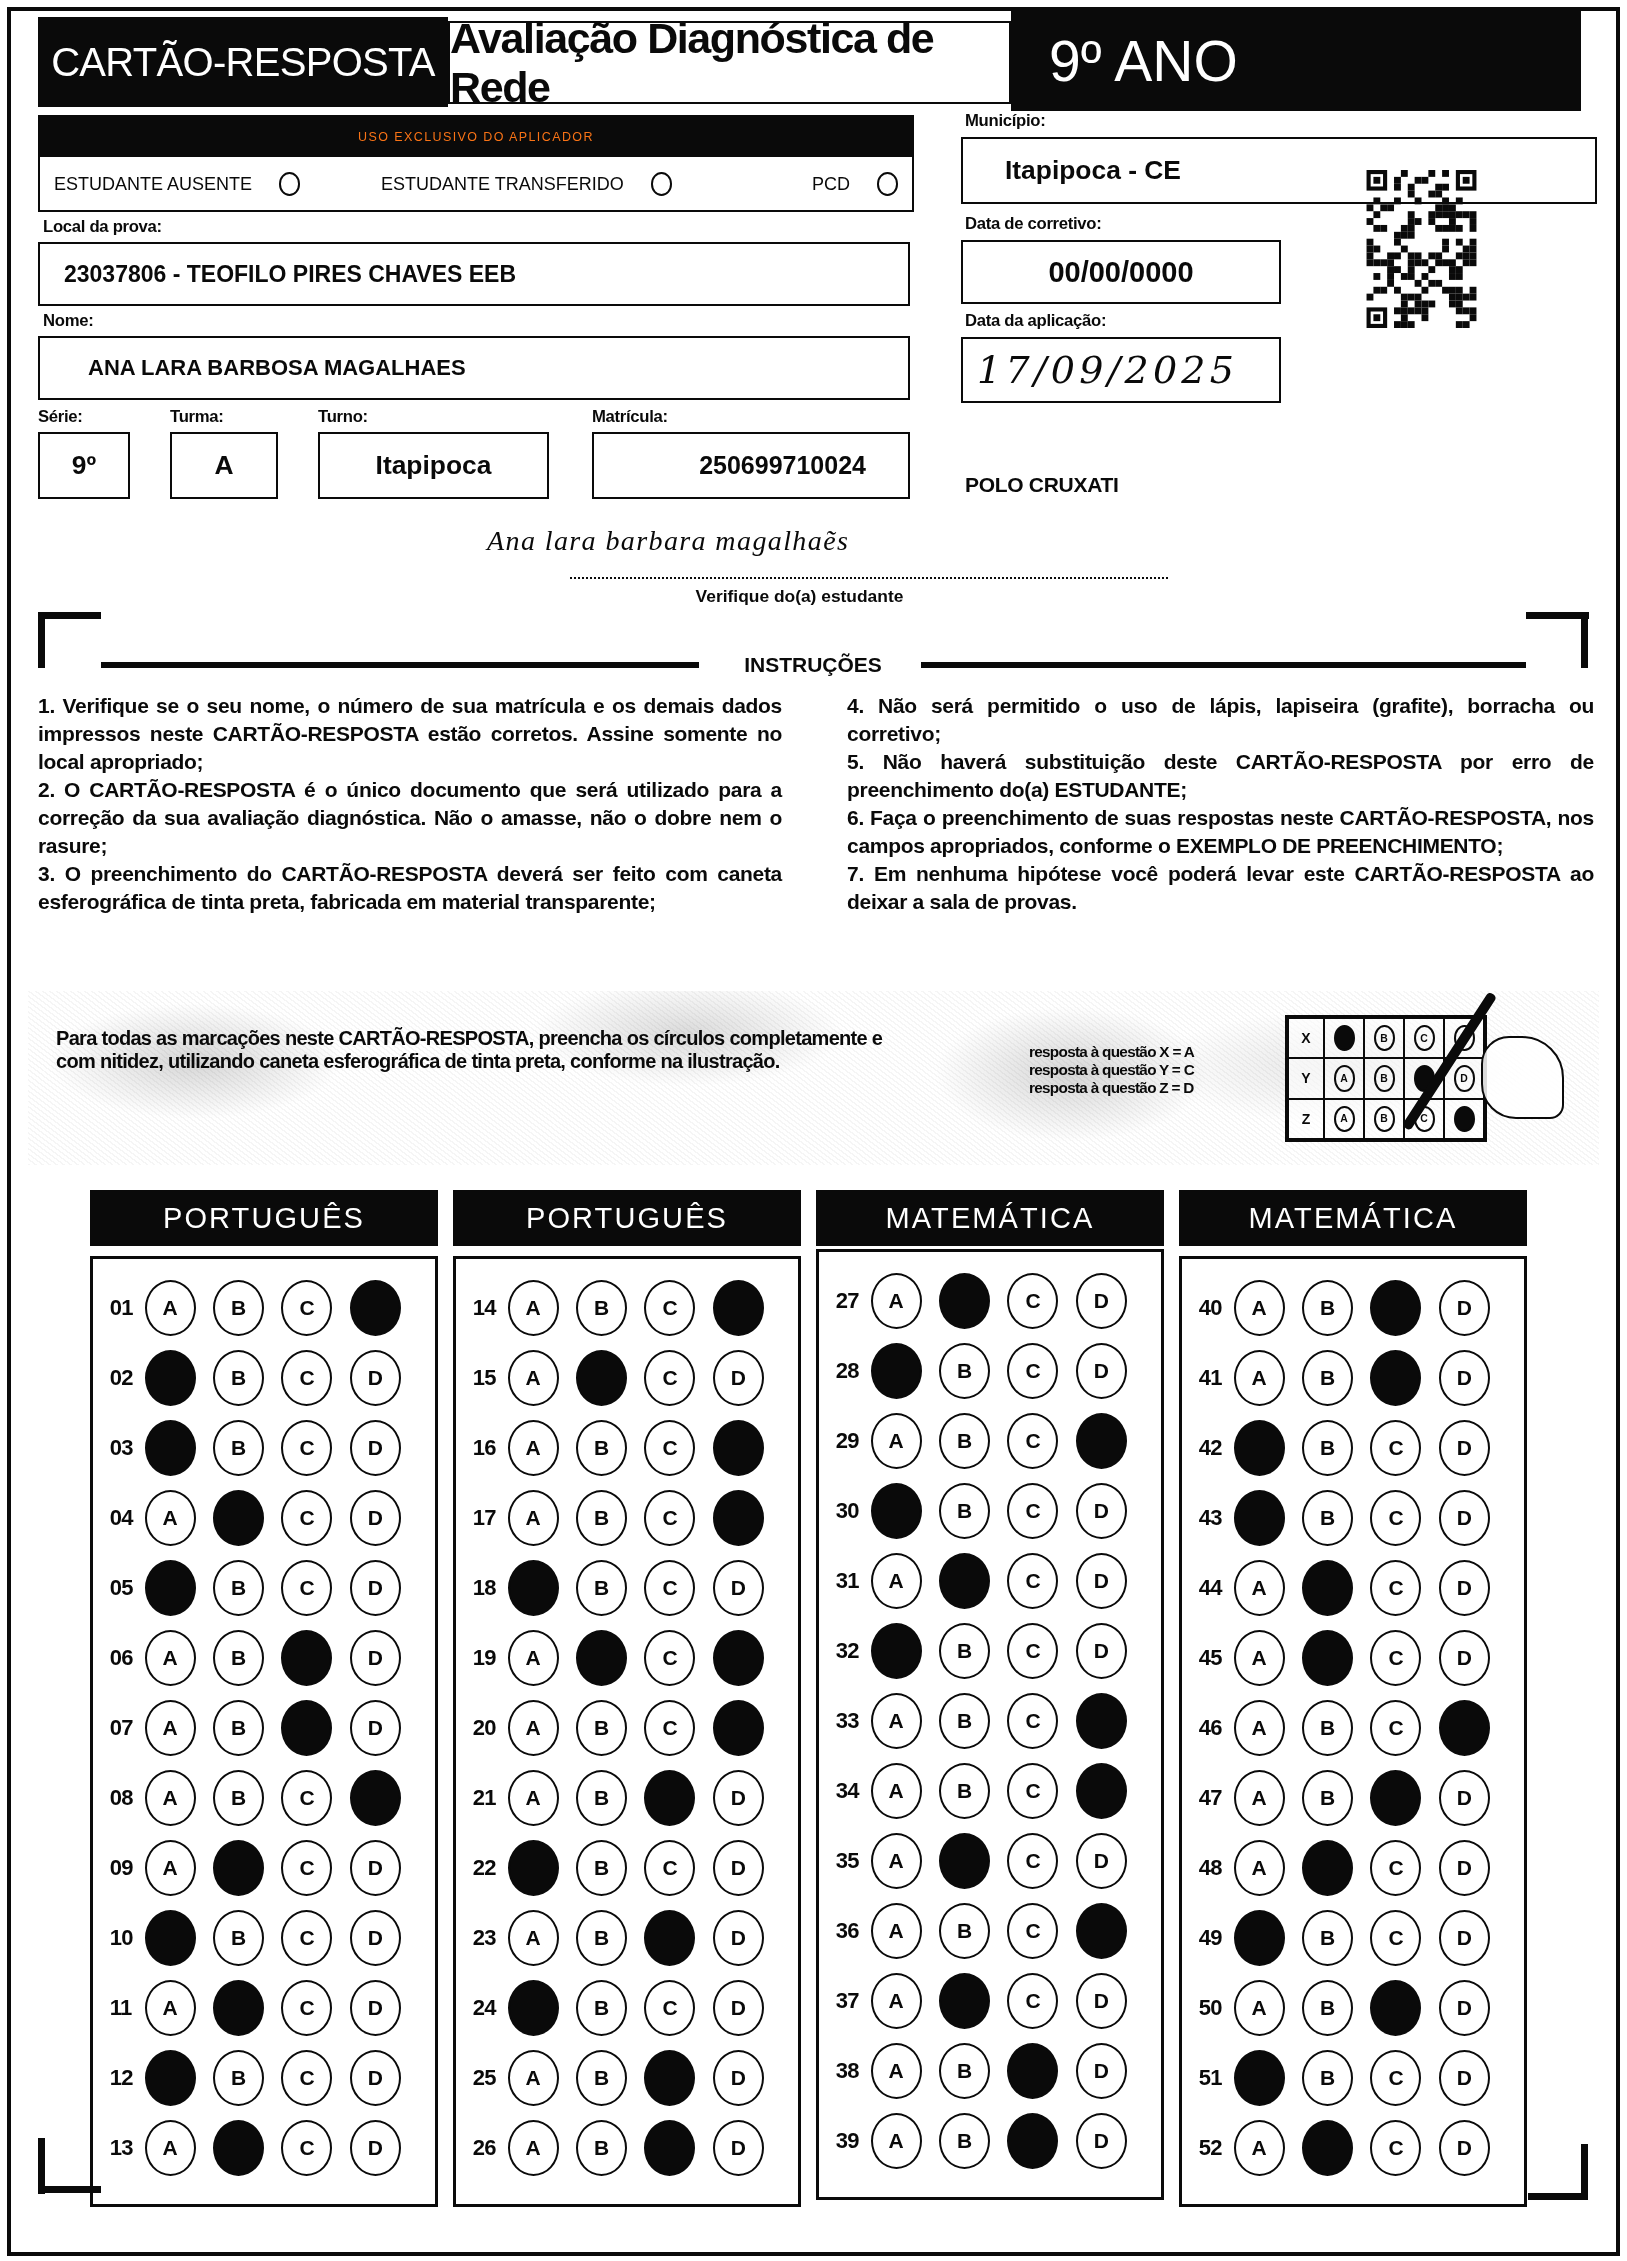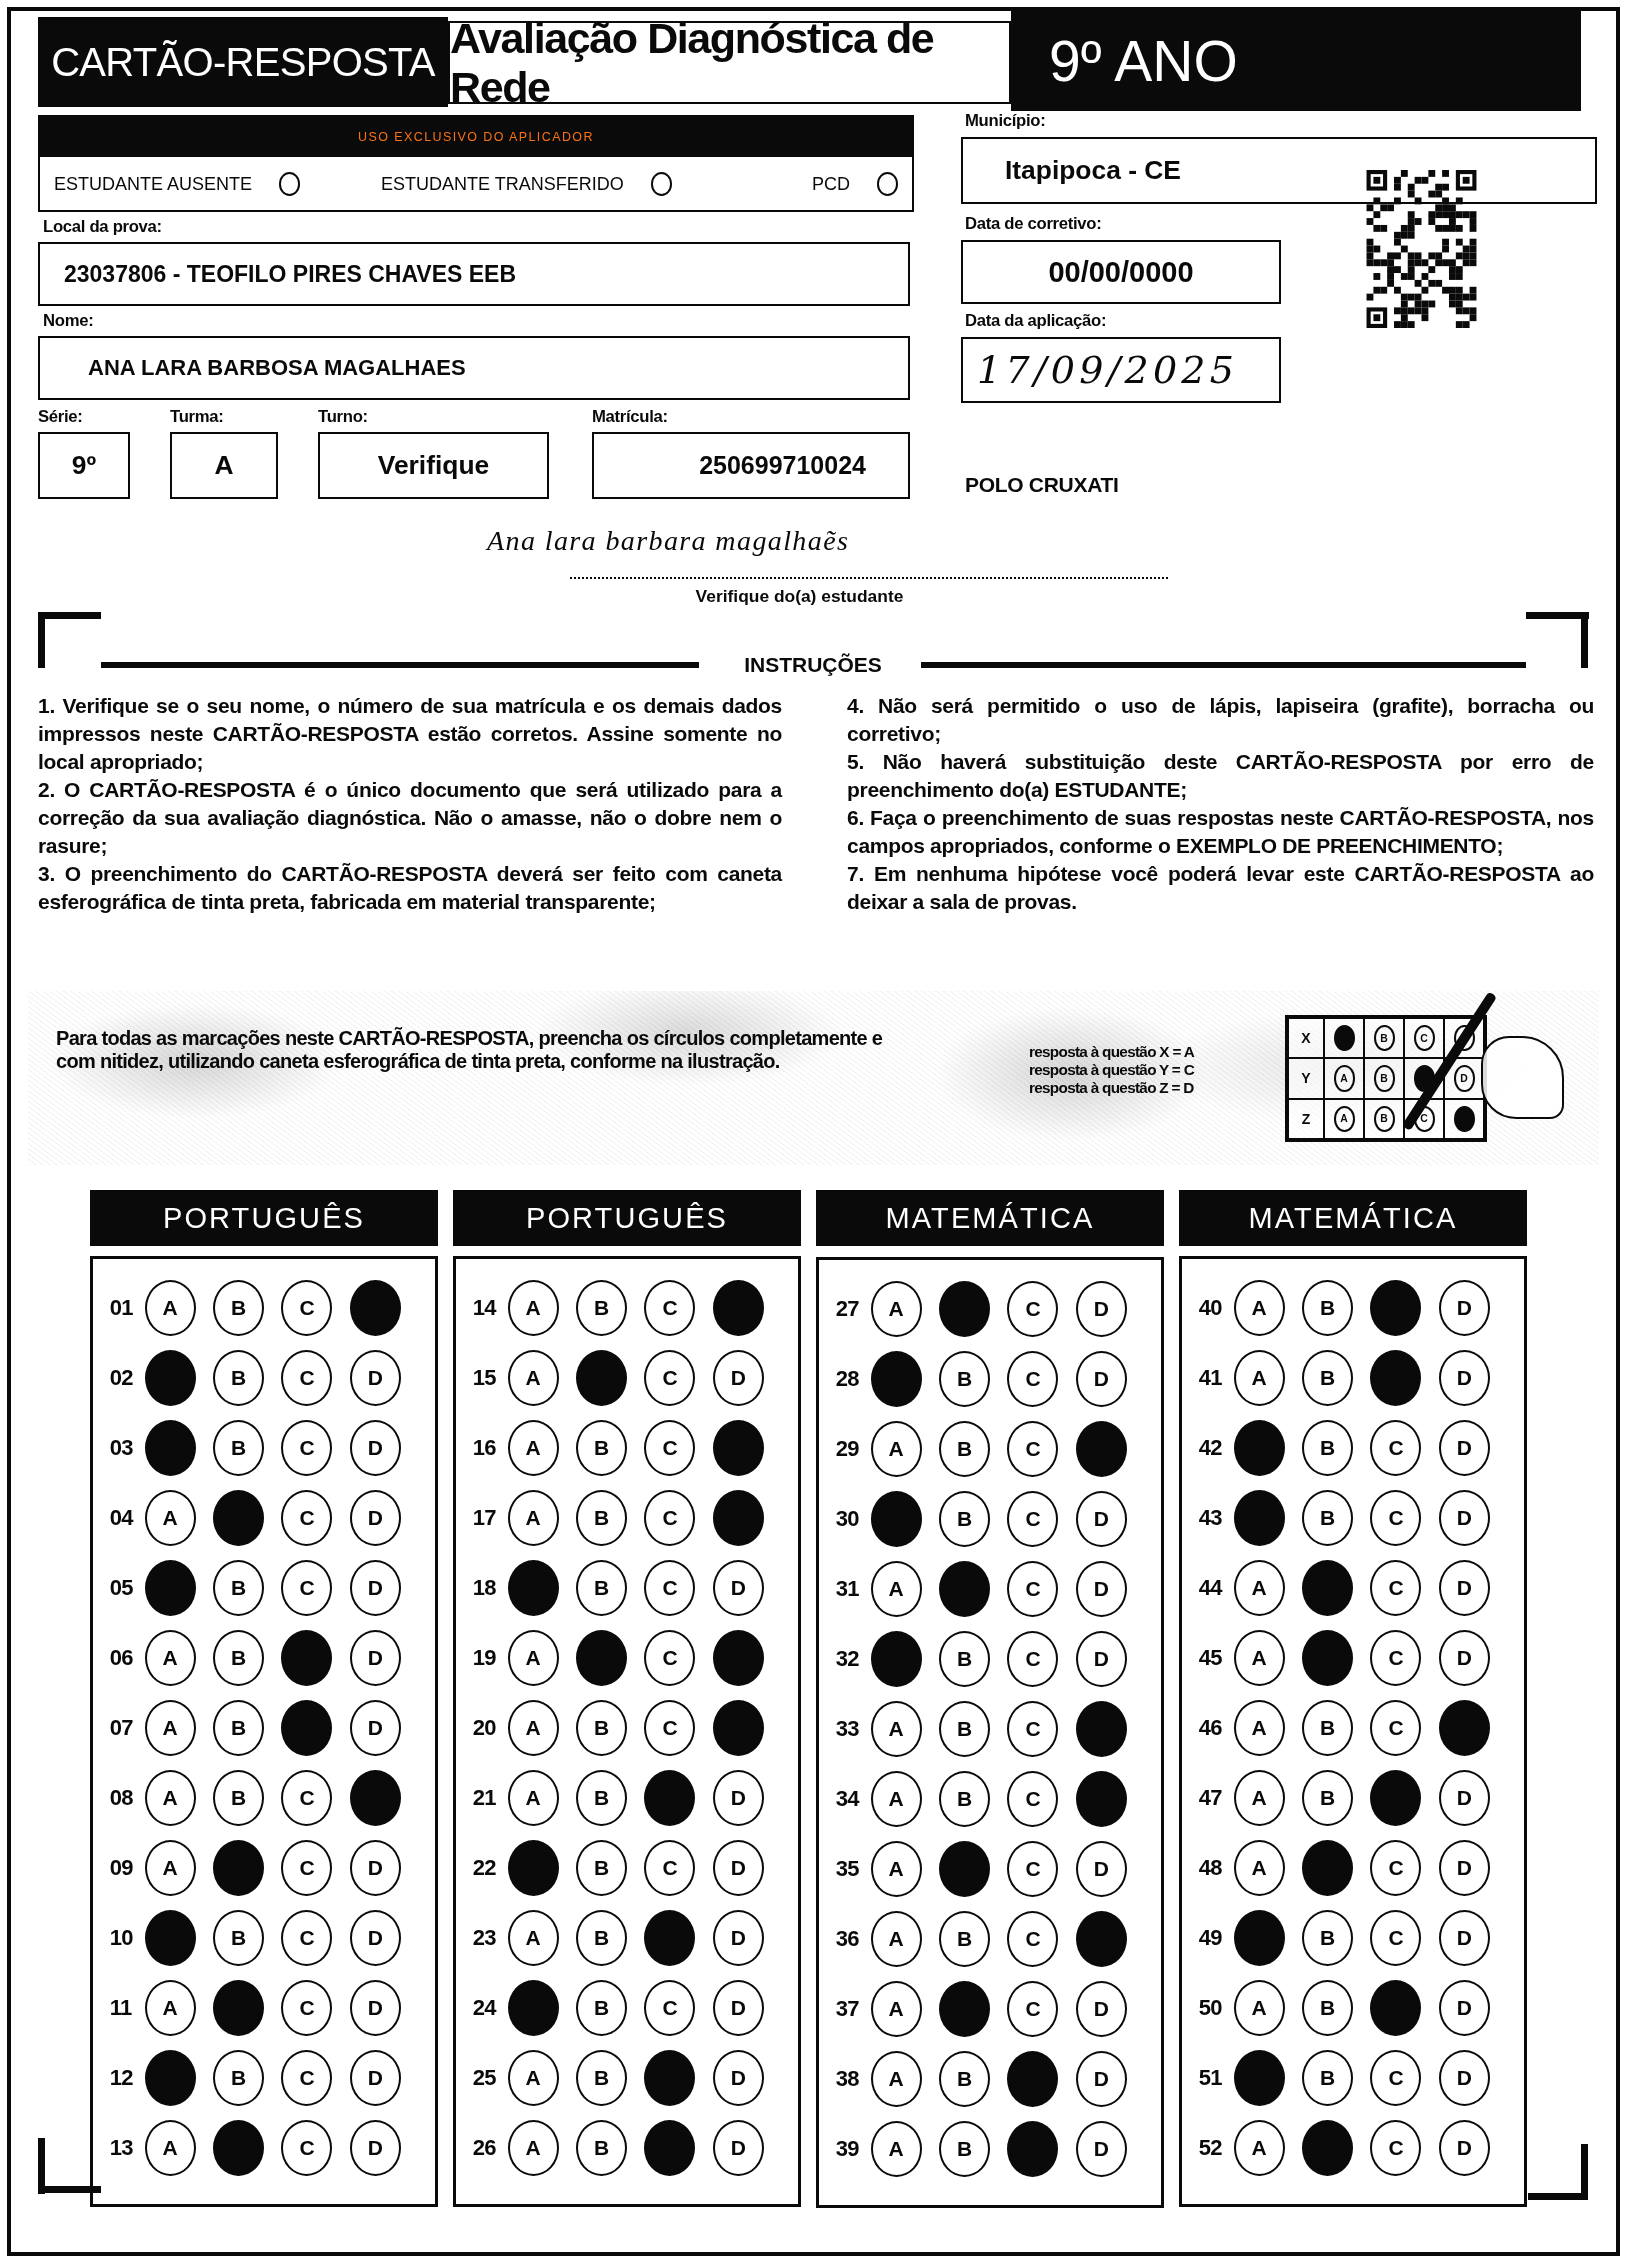--- a/index.html
+++ b/index.html
@@ -93,21 +93,21 @@
 <div class="abs label" style="left:43px;top:311px">Nome:</div>
 <div class="abs field" style="left:38px;top:336px;width:872px;height:64px;padding-left:48px;font-size:22px">ANA LARA BARBOSA MAGALHAES</div>
 
 <div class="abs label" style="left:38px;top:407px">Série:</div>
 <div class="abs field" style="left:38px;top:432px;width:92px;height:67px;justify-content:center;font-size:26.4px">9º</div>
 
 <div class="abs label" style="left:170px;top:407px">Turma:</div>
 <div class="abs field" style="left:170px;top:432px;width:108px;height:67px;justify-content:center;font-size:26.4px">A</div>
 
 <div class="abs label" style="left:318px;top:407px">Turno:</div>
-<div class="abs field" style="left:318px;top:432px;width:231px;height:67px;justify-content:center;font-size:26.4px">Verifique</div>
+<div class="abs field" style="left:318px;top:432px;width:231px;height:67px;justify-content:center;font-size:26.4px">Itapipoca</div>
 
 <div class="abs label" style="left:592px;top:407px">Matrícula:</div>
 <div class="abs field" style="left:592px;top:432px;width:318px;height:67px;justify-content:flex-end;padding-right:42px;font-size:25px">250699710024</div>
 
 <div class="abs label" style="left:965px;top:111px">Município:</div>
 <div class="abs field" style="left:961px;top:137px;width:636px;height:67px;padding-left:42px;font-size:26.4px">Itapipoca - CE</div>
 
 <div class="abs label" style="left:965px;top:214px">Data de corretivo:</div>
 <div class="abs field" style="left:961px;top:240px;width:320px;height:64px;justify-content:center;font-size:29px">00/00/0000</div>
 
@@ -539,21 +539,21 @@
           <div class="q-num">26</div>
           <div class="bubble">A</div>
           <div class="bubble">B</div>
           <div class="bubble filled"></div>
           <div class="bubble">D</div>
         </div>
       </div>
     </div>
     <div class="abs" style="left: 816px; top: 1190px; width: 348px;">
       <div class="subj-head">MATEMÁTICA</div>
-      <div class="subj-box" style="margin-top: 11px; height: 951px;">
+      <div class="subj-box" style="margin-top: 3px; height: 951px;">
         <div class="q-row">
           <div class="q-num">27</div>
           <div class="bubble">A</div>
           <div class="bubble filled"></div>
           <div class="bubble">C</div>
           <div class="bubble">D</div>
         </div>
         <div class="q-row">
           <div class="q-num">28</div>
           <div class="bubble filled"></div>

